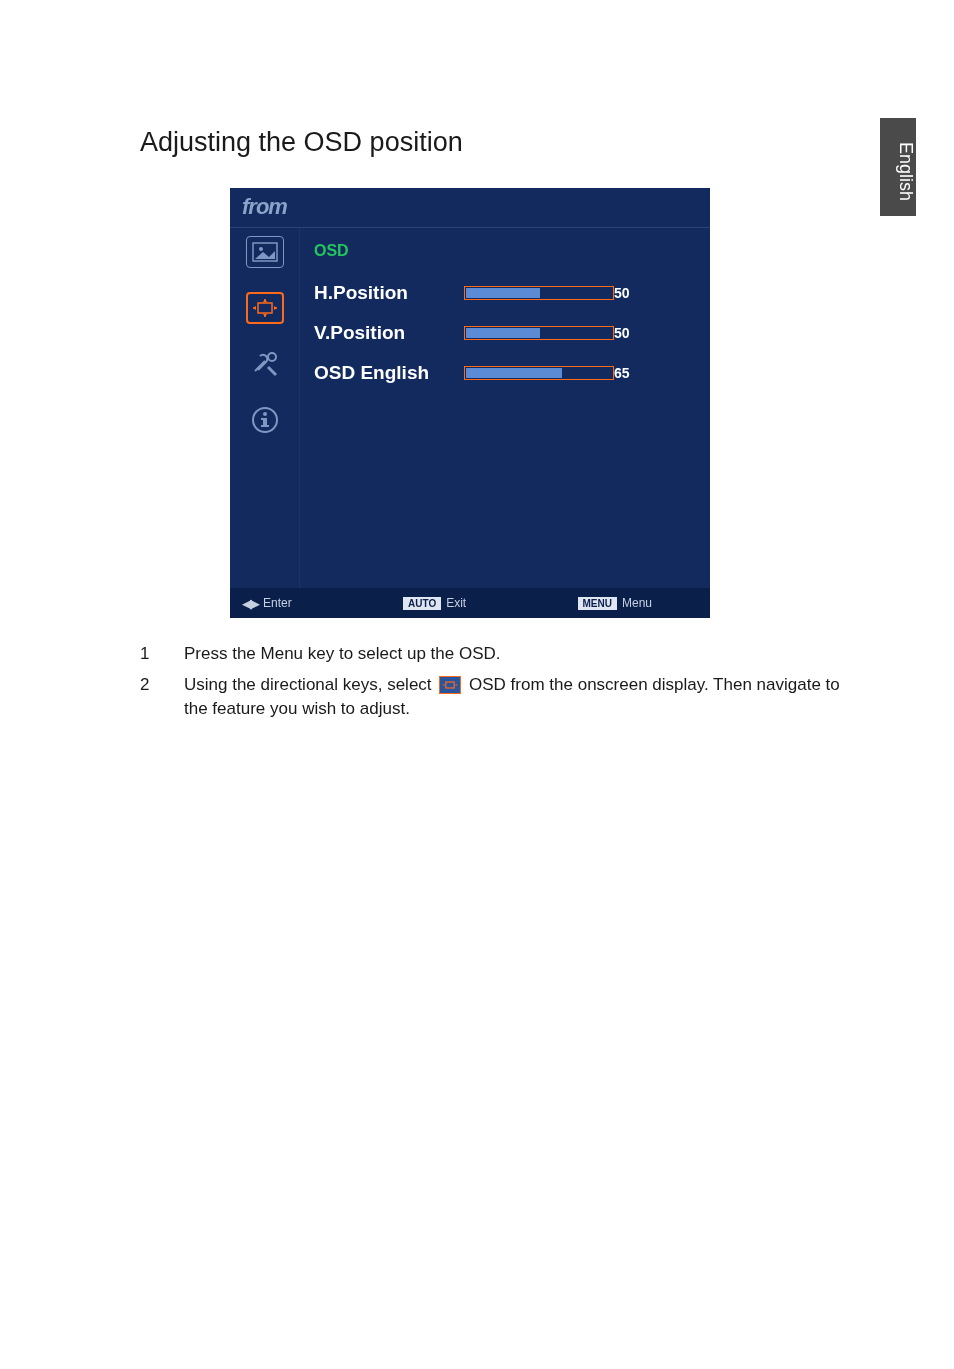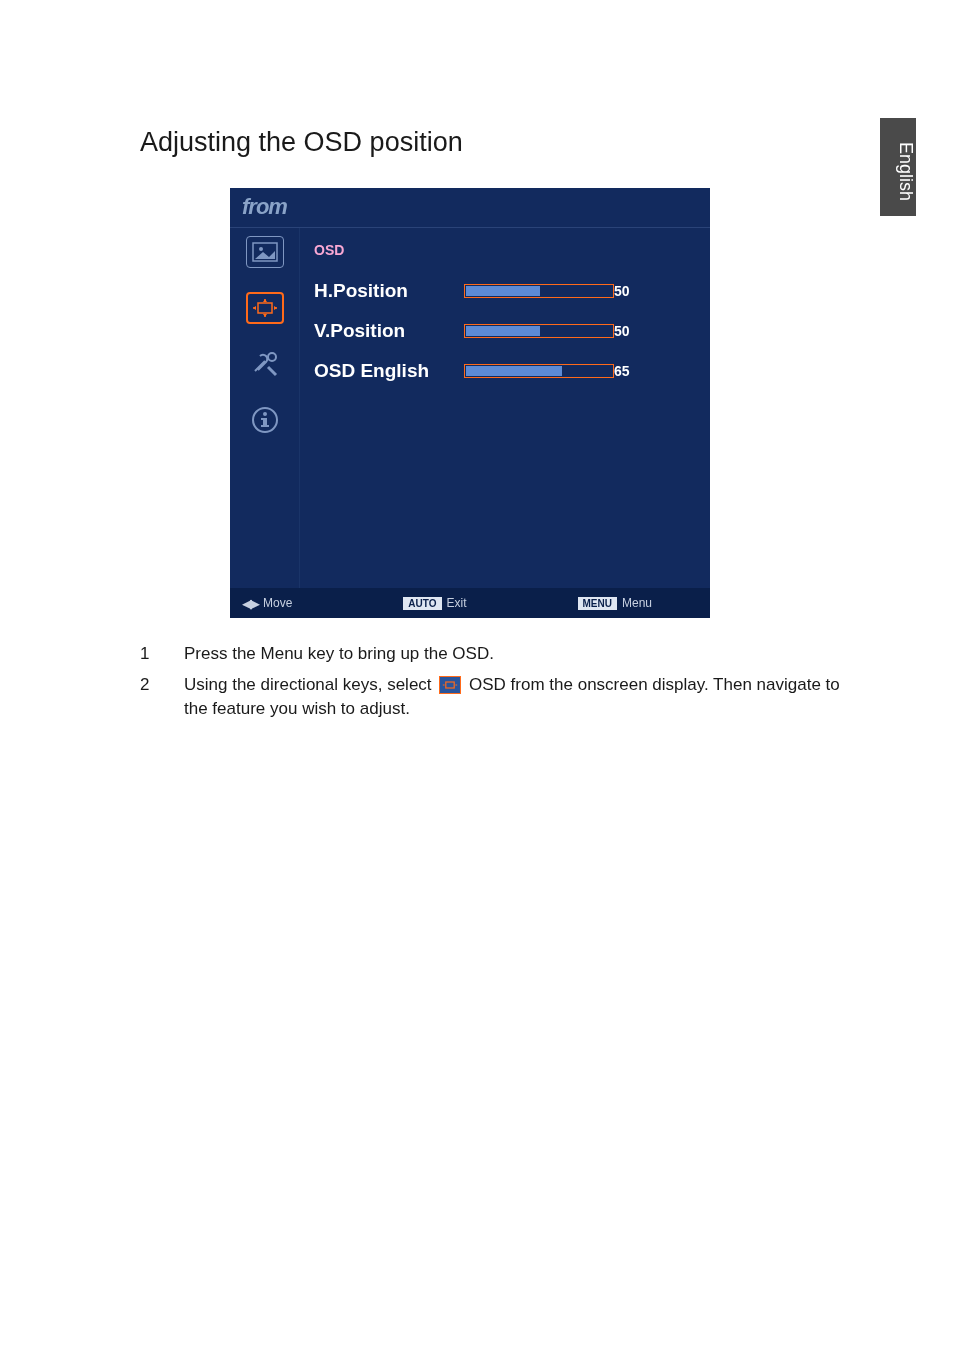--- a/index.html
+++ b/index.html
@@ -89,23 +89,23 @@
     display: flex;
     align-items: center;
     justify-content: center;
     color: #7f97c2;
   }
   .osd-content {
     flex: 1;
     padding: 14px 18px 14px 14px;
   }
   .osd-title {
-    color: #f9a8d4;
-    font-weight: bold;
-    font-size: 14px;
+    color: #22c55e;
+    font-weight: bold;
+    font-size: 16px;
     margin-bottom: 22px;
   }
   .setting-row {
     display: flex;
     align-items: center;
     margin-bottom: 18px;
   }
   .setting-label {
     width: 150px;
     font-weight: bold;
@@ -260,40 +260,40 @@
           <div class="slider">
               <div class="slider-fill" style="width: 65%;"></div>
             </div>
           <div class="setting-value">65</div>
         </div>
       </div>
     </div>
     <div class="osd-footer">
       <div class="foot-group">
         <span class="arrows">◀▶</span>
-        <span>Move</span>
+        <span>Enter</span>
       </div>
       <div class="foot-spacer"></div>
       <div class="foot-group">
         <span class="pill">AUTO</span>
         <span>Exit</span>
       </div>
       <div class="foot-spacer"></div>
       <div class="foot-group">
         <span class="pill">MENU</span>
         <span>Menu</span>
       </div>
       <div style="width:40px"></div>
     </div>
   </div>
 
   <div class="instructions">
     <div class="inst-row">
       <div class="inst-num">1</div>
-      <div class="inst-body">Press the Menu key to bring up the OSD.</div>
+      <div class="inst-body">Press the Menu key to select up the OSD.</div>
     </div>
     <div class="inst-row">
       <div class="inst-num">2</div>
       <div class="inst-body">
         <span>Using the directional keys, select </span>
         <span class="inline-icon">
           <svg width="16" height="12" viewBox="0 0 26 20">
               <rect x="6" y="5" width="14" height="10" fill="none" stroke="#ff6a1a" stroke-width="2"></rect>
               <path d="M4 10 L1 10 M25 10 L22 10" stroke="#ff6a1a" stroke-width="2"></path>
             </svg>

